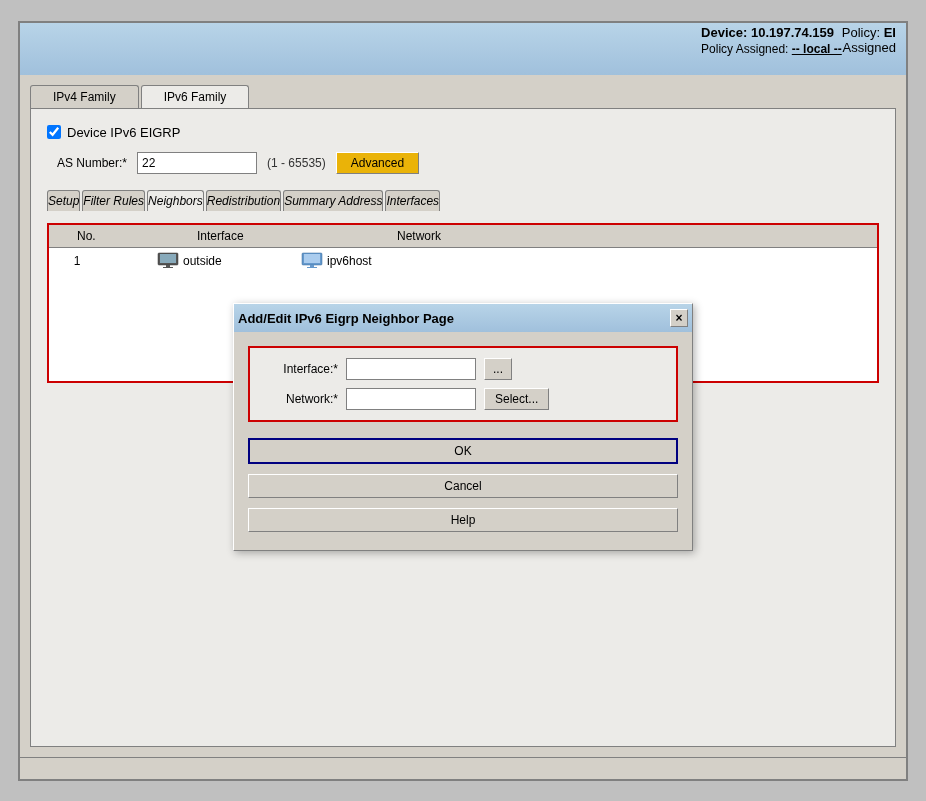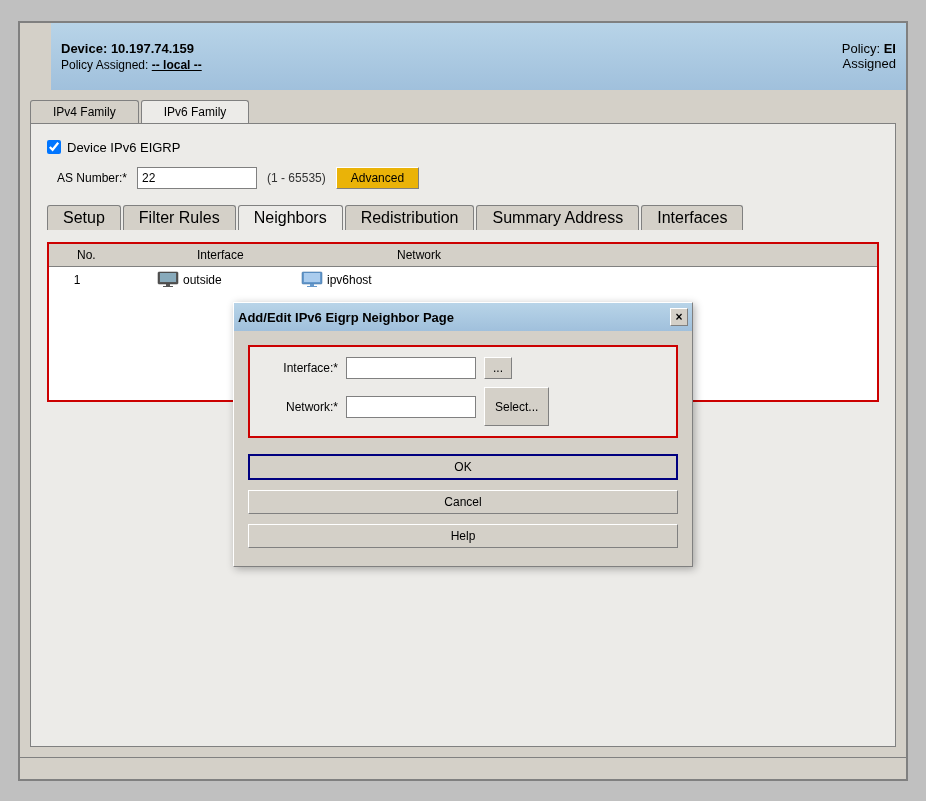--- a/index.html
+++ b/index.html
@@ -16,26 +16,25 @@
     .main-window {
       width: 890px;
       height: 760px;
       background: #d4d0c8;
       border: 2px solid #808080;
       display: flex;
       flex-direction: column;
     }
     .title-bar {
       background: linear-gradient(to bottom, #b8d4e8, #a0c0dc);
-      padding: 18px 10px;
-      display: flex;
-      justify-content: space-between;
+      padding: 2px 10px;
+      display: flex;
+      justify-content: flex-end;
       align-items: flex-start;
       min-height: 52px;
-      margin-left: 31px;
     }
     .title-left {
       display: flex;
       flex-direction: column;
       gap: 2px;
     }
     .title-device {
       font-weight: bold;
       font-size: 13px;
       color: #000;
@@ -130,27 +129,28 @@
       cursor: pointer;
       font-size: 12px;
     }
     
     .inner-tabs {
       display: flex;
       gap: 2px;
       margin-top: 4px;
     }
     .inner-tab {
-      padding: 3px 15px;
+      padding: 3px 0;
       background: #d4d0c8;
       border: 1px solid #808080;
       border-bottom: none;
       cursor: pointer;
-      font-size: 16px;
+      font-size: 12px;
       border-radius: 3px 3px 0 0;
+      font-style: italic;
     }
     .inner-tab.active {
       background: #ecebe8;
     }
     
     .table-container {
       border: 2px solid #cc0000;
       background: white;
       flex: 1;
       max-height: 160px;
@@ -260,21 +260,21 @@
       height: 22px;
       background: #d4d0c8;
       border: 1px solid #808080;
       border-top-color: #fff;
       border-left-color: #fff;
       cursor: pointer;
       font-size: 12px;
     }
     .select-btn {
       padding: 2px 10px;
-      height: 39px;
+      height: 22px;
       background: #d4d0c8;
       border: 1px solid #808080;
       border-top-color: #fff;
       border-left-color: #fff;
       cursor: pointer;
       font-size: 12px;
     }
     .dialog-buttons {
       display: flex;
       justify-content: center;

